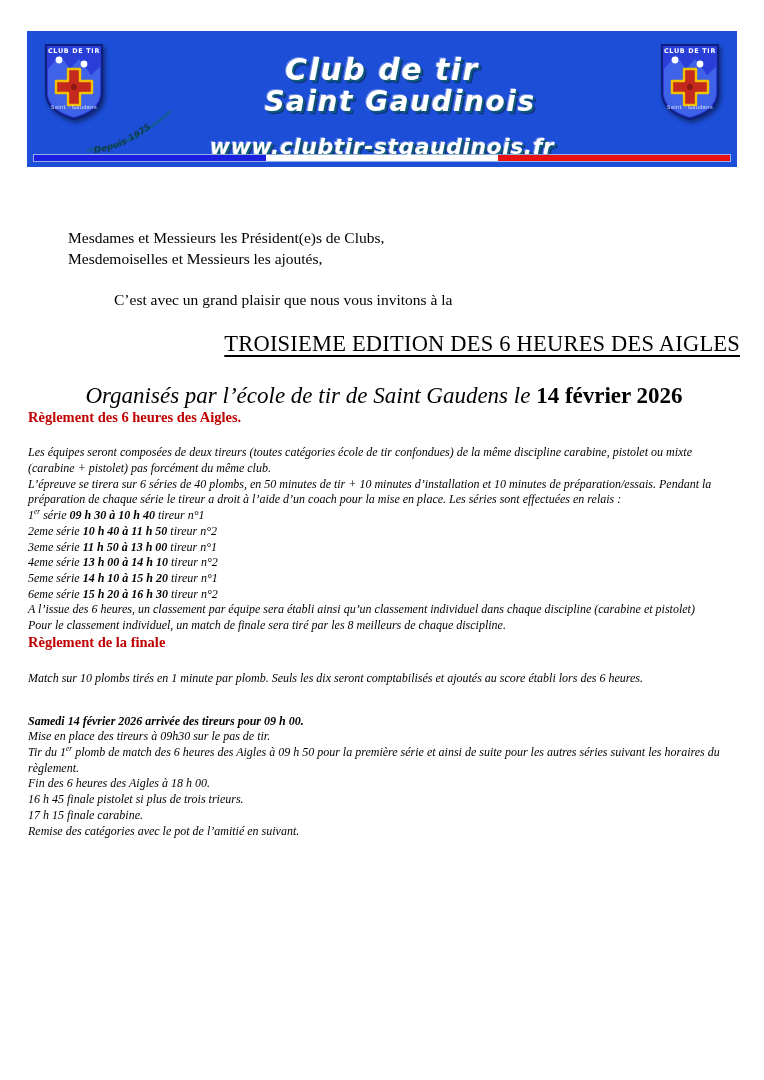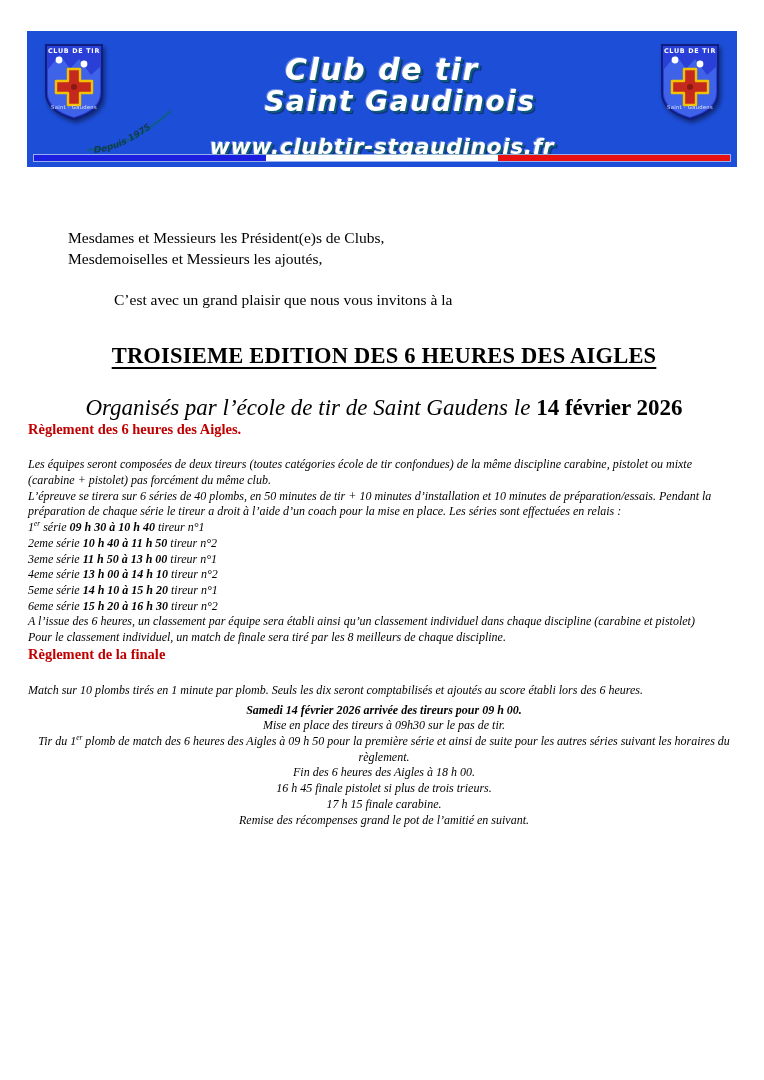--- a/index.html
+++ b/index.html
@@ -98,23 +98,23 @@
   }
   .salutation div { white-space: nowrap; margin-left: 40px; }
 
   .invite {
     margin-top: 22px;
     margin-left: 86px;
     font-size: 15.5px;
   }
 
   .main-title {
-    margin-top: 34px;
-    text-align: center;
-    font-weight: bold;
+    margin-top: 22px;
+    text-align: right;
+    font-weight: normal;
     font-size: 22.5px;
     letter-spacing: 0.2px;
     text-decoration: underline;
     text-underline-offset: 4px;
   }
 
   .subtitle {
     margin-top: 26px;
     text-align: center;
     font-style: italic;
@@ -138,21 +138,21 @@
   .h-deroul     { margin-top: 26px; }
 
   .para {
     font-style: italic;
     font-size: 12px;
     line-height: 1.31;
     text-align: left;
   }
   .block-reglement { margin-top: 19px; }
   .block-finale    { margin-top: 20px; }
-  .block-deroul    { margin-top: 4px; text-align: center; }
+  .block-deroul    { margin-top: 27px; }
   .para .bold-it { font-weight: bold; font-style: italic; }
 
   sup { font-size: 0.62em; vertical-align: super; line-height: 0; }
 
   .serie-line { white-space: nowrap; }
 </style>
 </head>
 <body>
 
 <div class="banner-wrap">
@@ -263,16 +263,16 @@
 
   <div class="para block-deroul">
     <div class="bold-it">Samedi 14 février 2026 arrivée des tireurs pour 09 h 00.</div>
     <div>Mise en place des tireurs à 09h30 sur le pas de tir.</div>
     <div>
       <span>Tir du 1</span><sup>er</sup><span> plomb de match des 6 heures des Aigles à 09 h 50 pour la première série et ainsi de suite pour les autres séries suivant les horaires du règlement.</span>
     </div>
     <div>Fin des 6 heures des Aigles à 18 h 00.</div>
     <div>16 h 45 finale pistolet si plus de trois trieurs.</div>
     <div>17 h 15 finale carabine.</div>
-    <div>Remise des récompenses grand le pot de l’amitié en suivant.</div>
+    <div>Remise des catégories avec le pot de l’amitié en suivant.</div>
   </div>
 
 </div>
 
 </body></html>

